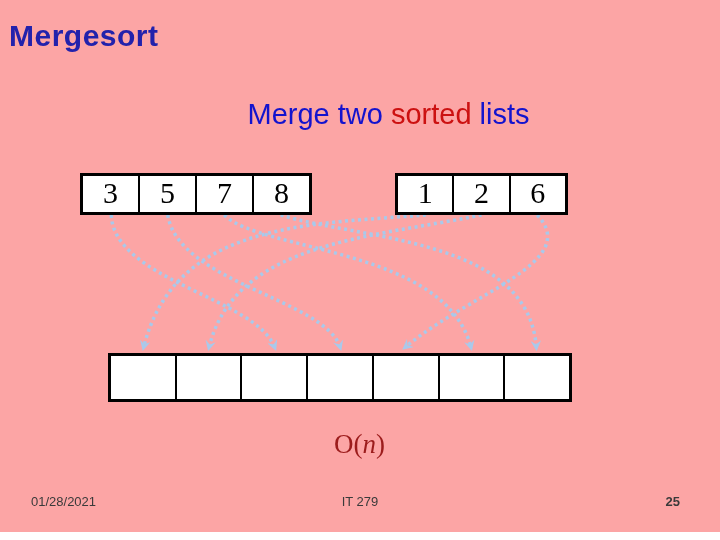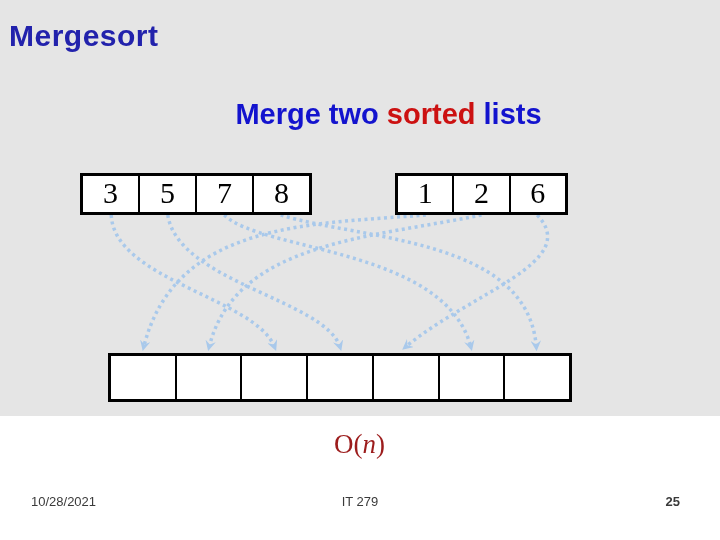--- a/index.html
+++ b/index.html
@@ -1,29 +1,29 @@
 <!DOCTYPE html>
 <html><head>
 <meta charset="utf-8">
 <style>
   * { margin:0; padding:0; box-sizing:border-box; }
   html,body { width:720px; height:540px; background:#ffffff; overflow:hidden; }
   .slide {
-    position:relative; width:720px; height:416px; background:#e5e5e5;
+    position:relative; width:720px; height:532px; background:#fca5a5;
     font-family:"Liberation Sans", sans-serif;
   }
   .title {
     position:absolute; left:9px; top:19px;
     font-size:30px; font-weight:700; color:#2222AC;
     letter-spacing:0.5px;
   }
   .subtitle {
     position:absolute; left:0; right:0; top:98px;
     text-align:center; padding-left:13px;
-    font-size:29px; font-weight:700;margin-left:44px;
+    font-size:29px; font-weight:400;margin-left:44px;
   }
   .subtitle .blue { color:#1313CE; }
   .subtitle .red  { color:#CC1111; }
 
   .array {
     position:absolute; display:flex;
     border:3px solid #000; background:#fff;
   }
   .cell {
     flex:1; border-left:2px solid #000;
@@ -101,17 +101,17 @@
       <div class="cell"></div>
       <div class="cell"></div>
       <div class="cell"></div>
       <div class="cell"></div>
       <div class="cell"></div>
       <div class="cell"></div>
     </div>
 
   <div class="bigo"><span>O(</span><span class="var">n</span><span>)</span></div>
 
-  <div class="footer footer-date">10/28/2021</div>
+  <div class="footer footer-date">01/28/2021</div>
   <div class="footer footer-course">IT 279</div>
   <div class="footer footer-page">25</div>
 
 </div>
 
 </body></html>

